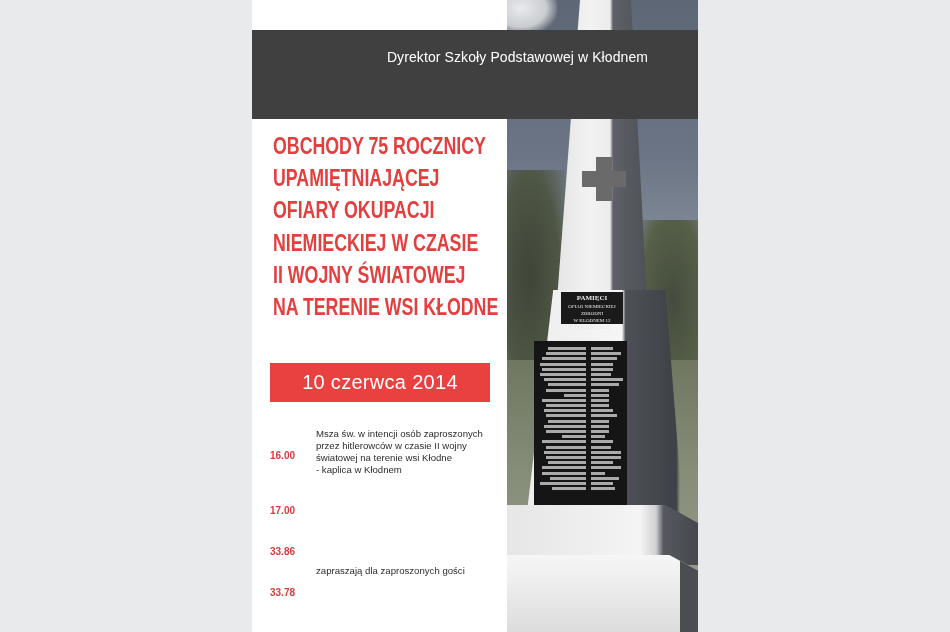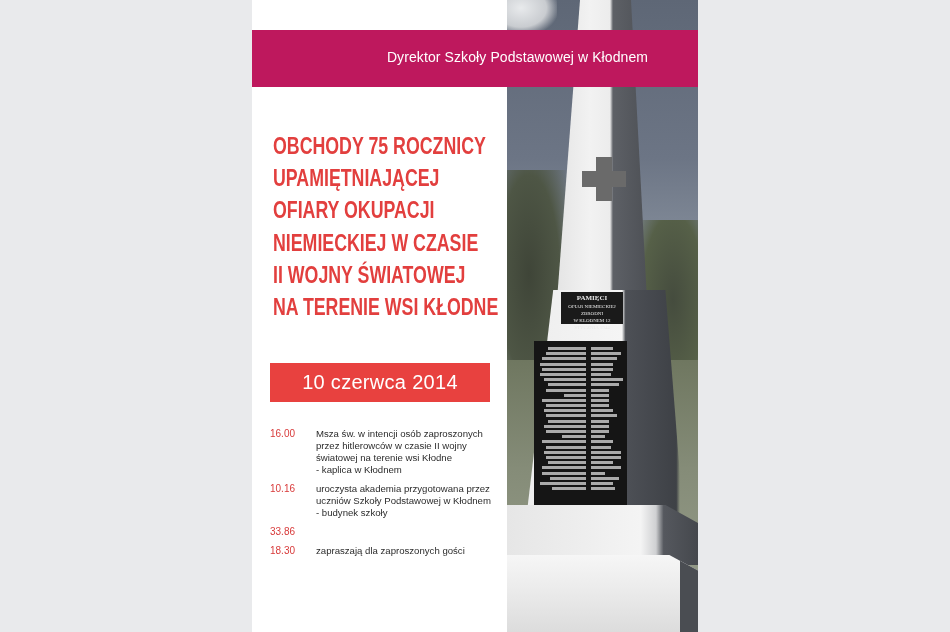--- a/index.html
+++ b/index.html
@@ -78,22 +78,22 @@
       position: absolute; left: 0; top: 555px; width: 191px; height: 77px;
       background: linear-gradient(180deg, #f6f6f6 0%, #eaeaea 50%, #dcdcdc 100%);
       clip-path: polygon(0 0, 85% 0, 100% 20%, 100% 100%, 0 100%);
     }
     .base2 .shade {
       position: absolute; right: 0; top: 0; width: 18px; height: 77px;
       background: #4a4d52;
     }
     
     .banner {
-      position: absolute; left: 0; top: 30px; width: 446px; height: 57px;
-      background: #be185d;
+      position: absolute; left: 0; top: 30px; width: 446px; height: 89px;
+      background: #404040;
       color: #ffffff; text-align: center;
       font-family: "Liberation Sans", sans-serif;
       font-size: 14px; line-height: 24px;
       padding-top: 15px; box-sizing: border-box;
       letter-spacing: 0.1px;
     }
     .banner div { padding-left: 85px; }
     
     .title {
       position: absolute; left: 21px; top: 130px; width: 250px;
@@ -113,21 +113,21 @@
       letter-spacing: 0.3px;
     }
     
     .schedule {
       position: absolute; left: 18px; top: 428px; width: 240px;
       font-family: "Liberation Sans", sans-serif;
       font-size: 9.6px; line-height: 12px; color: #2c2c2c;
     }
     .item { display: flex; margin-bottom: 7px; }
     .item .time {
-      width: 46px; flex: none; color: #d83a3a; font-weight: normal; font-size: 10px;
+      width: 46px; flex: none; color: #d83a3a; font-weight: bold; font-size: 10px; margin-top: 22px;
     }
     .item .desc { flex: 1; white-space: pre-line; }
   </style>
 </head>
 <body>
 
 <div class="poster">
 
   <div class="photo">
     <div class="cloud"></div>
@@ -227,27 +227,24 @@
 
   <div class="schedule">
     <div class="item">
       <span class="time">16.00</span>
       <span class="desc">Msza św. w intencji osób zaproszonych
 przez hitlerowców w czasie II wojny
 światowej na terenie wsi Kłodne
 - kaplica w Kłodnem</span>
     </div>
     <div class="item">
-      <span class="time">10.16</span>
-      <span class="desc">uroczysta akademia przygotowana przez
-uczniów Szkoły Podstawowej w Kłodnem
-- budynek szkoły</span>
+      <span class="time">17.00</span>
     </div>
     <div class="item">
       <span class="time">33.86</span>
     </div>
     <div class="item">
-      <span class="time">18.30</span>
+      <span class="time">33.78</span>
       <span class="desc">zapraszają dla zaproszonych gości</span>
     </div>
   </div>
 
 </div>
 
 </body></html>

